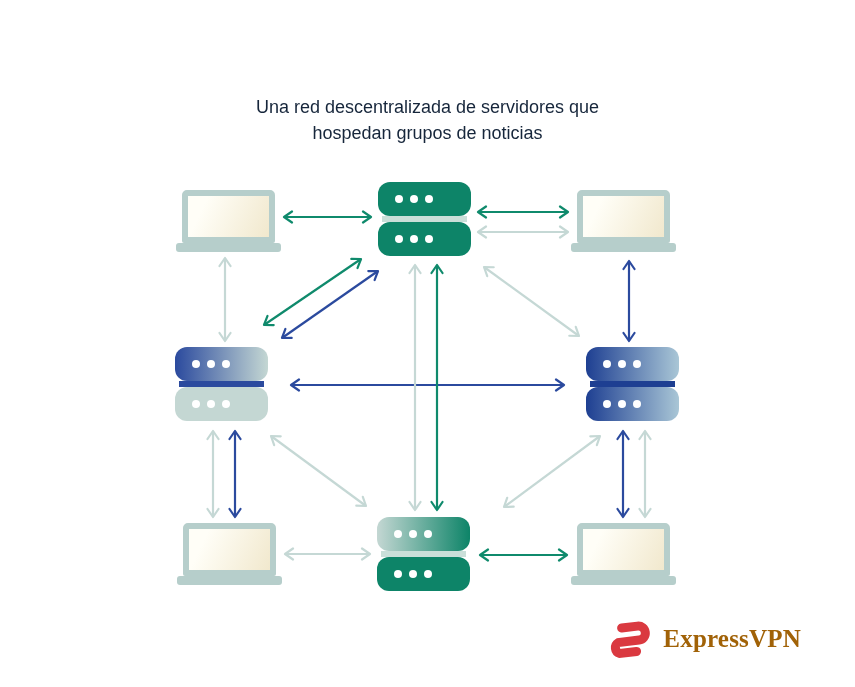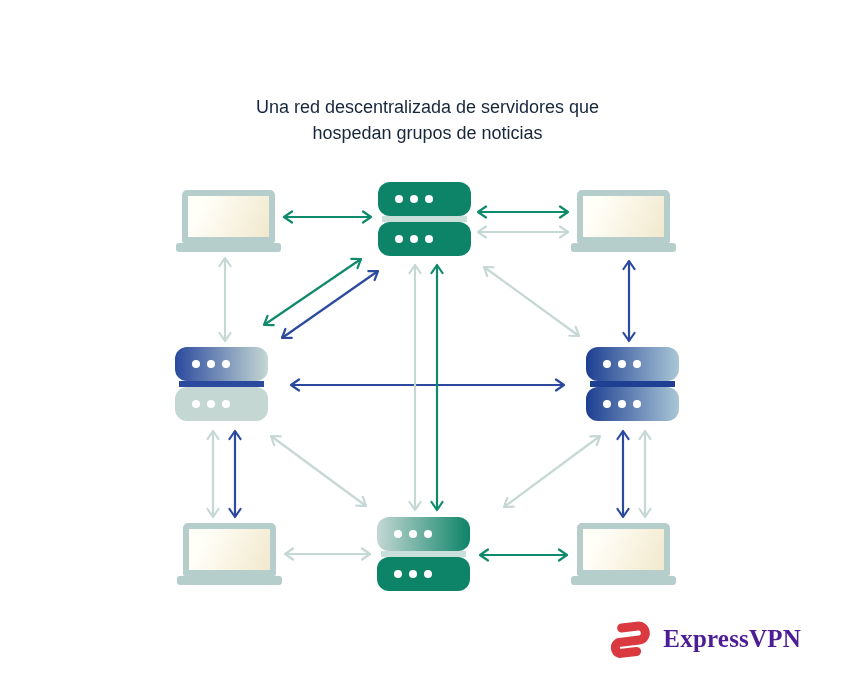--- a/index.html
+++ b/index.html
@@ -154,15 +154,15 @@
       <div class="laptop" style="left: 571px; top: 523px; width: 105px; height: 62px;">
         <div class="screen" style="width: 93px; height: 53px; border: 6px solid rgb(182, 206, 203); background: linear-gradient(115deg, rgb(255, 254, 247) 20%, rgb(241, 232, 205));"></div>
         <div class="base" style="width: 105px; height: 9px; background: rgb(182, 206, 203);"></div>
       </div>
     </div>
 
   <div class="logo">
     <svg width="46" height="40" viewBox="0 0 46 40" style="transform:rotate(-7deg)">
       <path id="logo-mark" d="M15 8 h16 a7 7 0 0 1 0 14 h-21 a6 6 0 0 0 0 11 h17" fill="none" stroke-width="9" stroke-linecap="round" stroke="#da3940"></path>
     </svg>
-    <span class="wordmark" style="color: #4c1d95;">ExpressVPN</span>
+    <span class="wordmark" style="color: #a16207;">ExpressVPN</span>
   </div>
 </div>
 
 </body></html>

